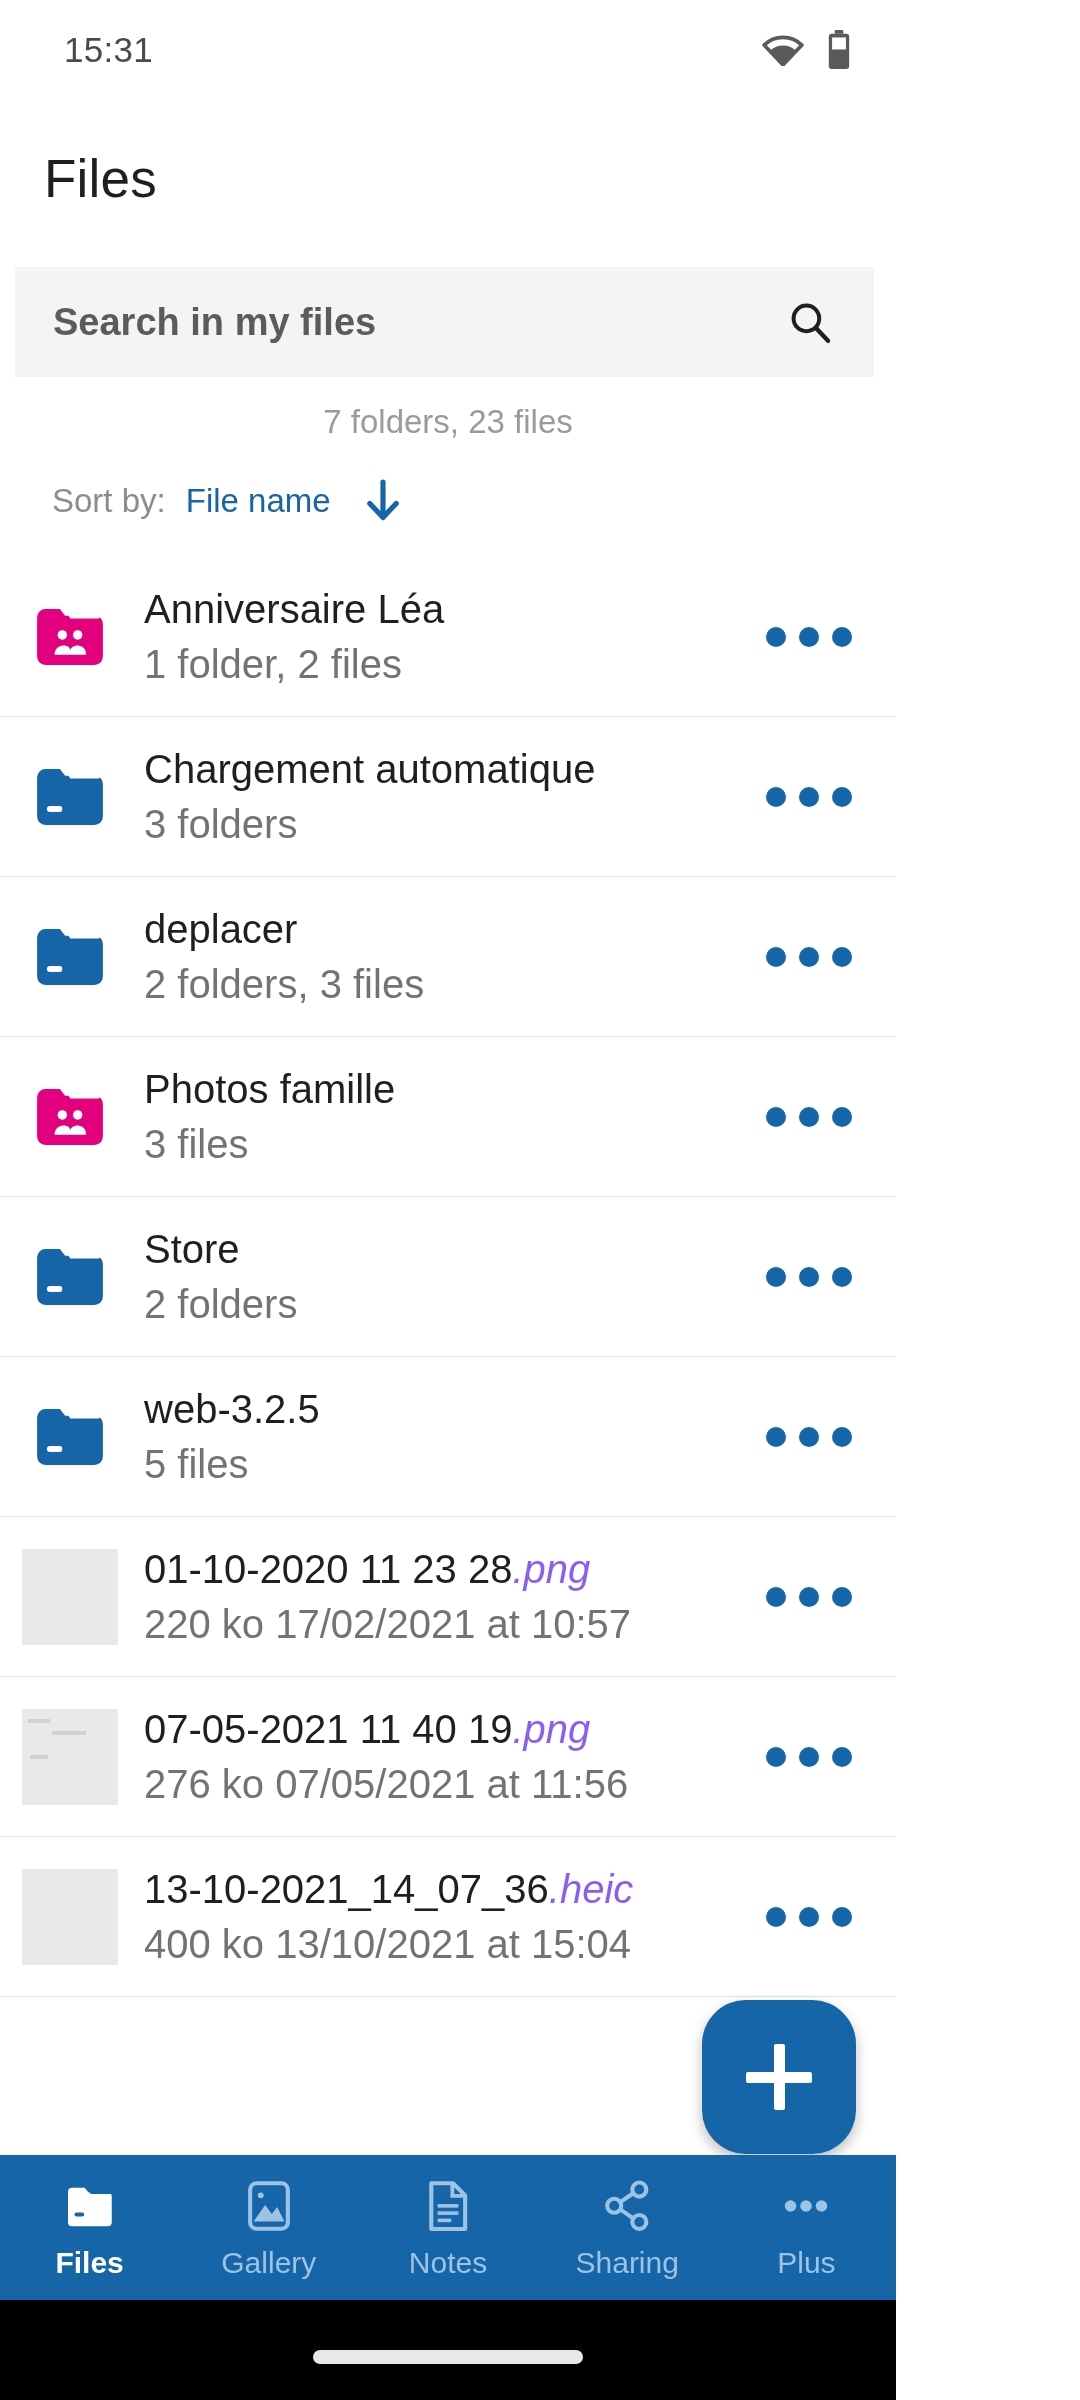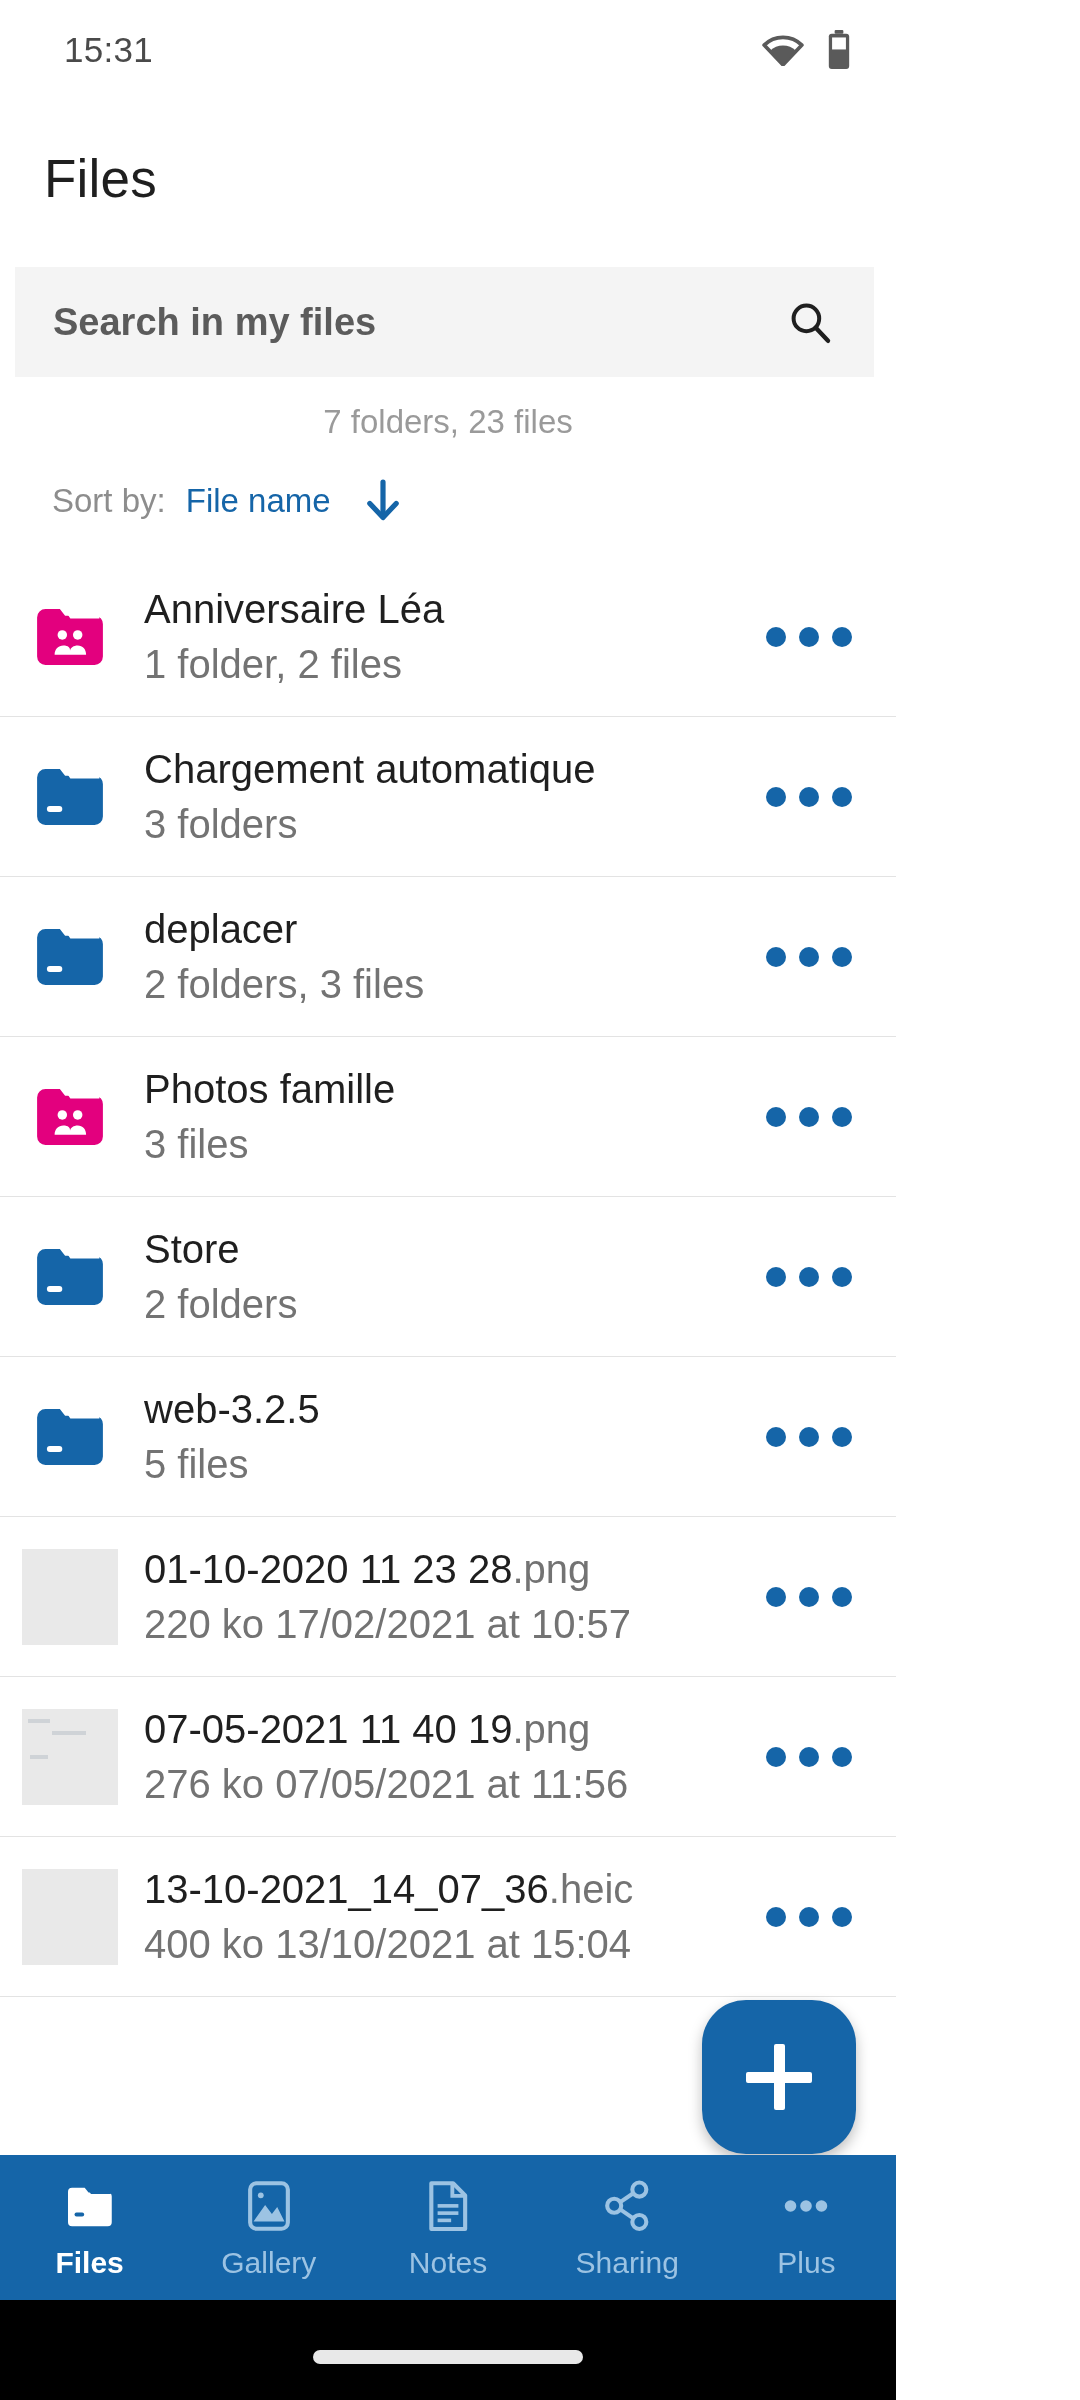--- a/index.html
+++ b/index.html
@@ -62,21 +62,21 @@
   }
   .row-thumb {
     width:96px; min-width:96px; height:96px; margin-right:26px;
     overflow:hidden; position:relative; background:#e9e9e9;
   }
   .row-text { flex:1; min-width:0; }
   .row-title {
     font-size:40px; color:#1f1f1f; line-height:1.15;
     white-space:nowrap; overflow:hidden;
   }
-  .row-title .ext { color:#737373; }
+  .row-title .ext { color:#8b5cf6;font-style:italic; }
   .row-sub { font-size:40px; color:#737373; padding-top:10px; }
   .row-more {
     display:flex; gap:13px; align-items:center;
     padding-left:24px;
   }
   .row-more i {
     display:block; width:20px; height:20px; border-radius:50%;
     background:#1565a8;
   }
 

